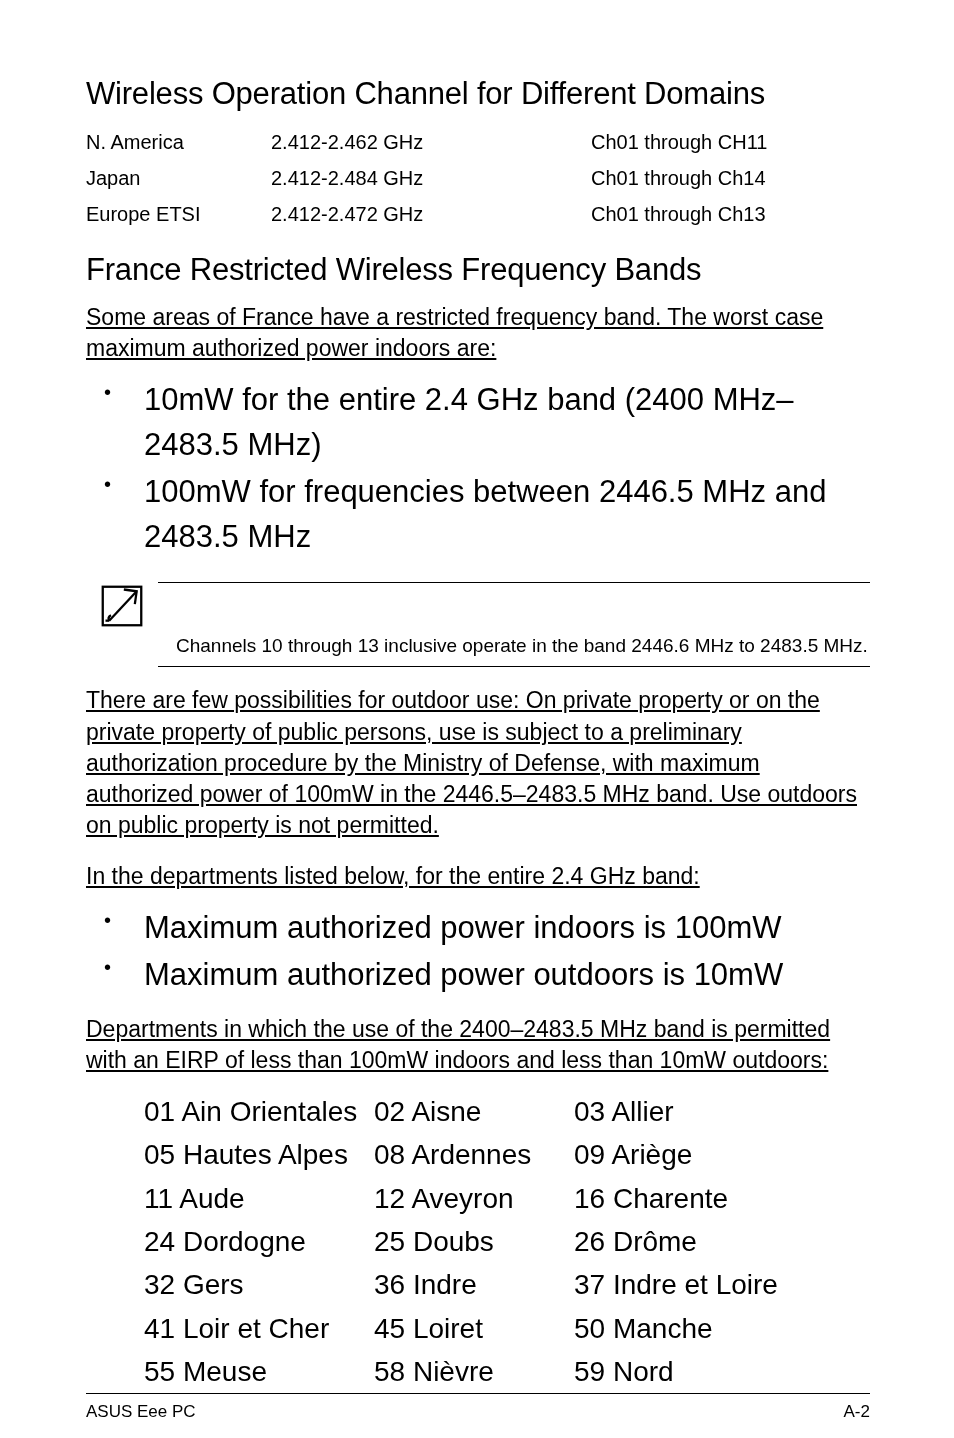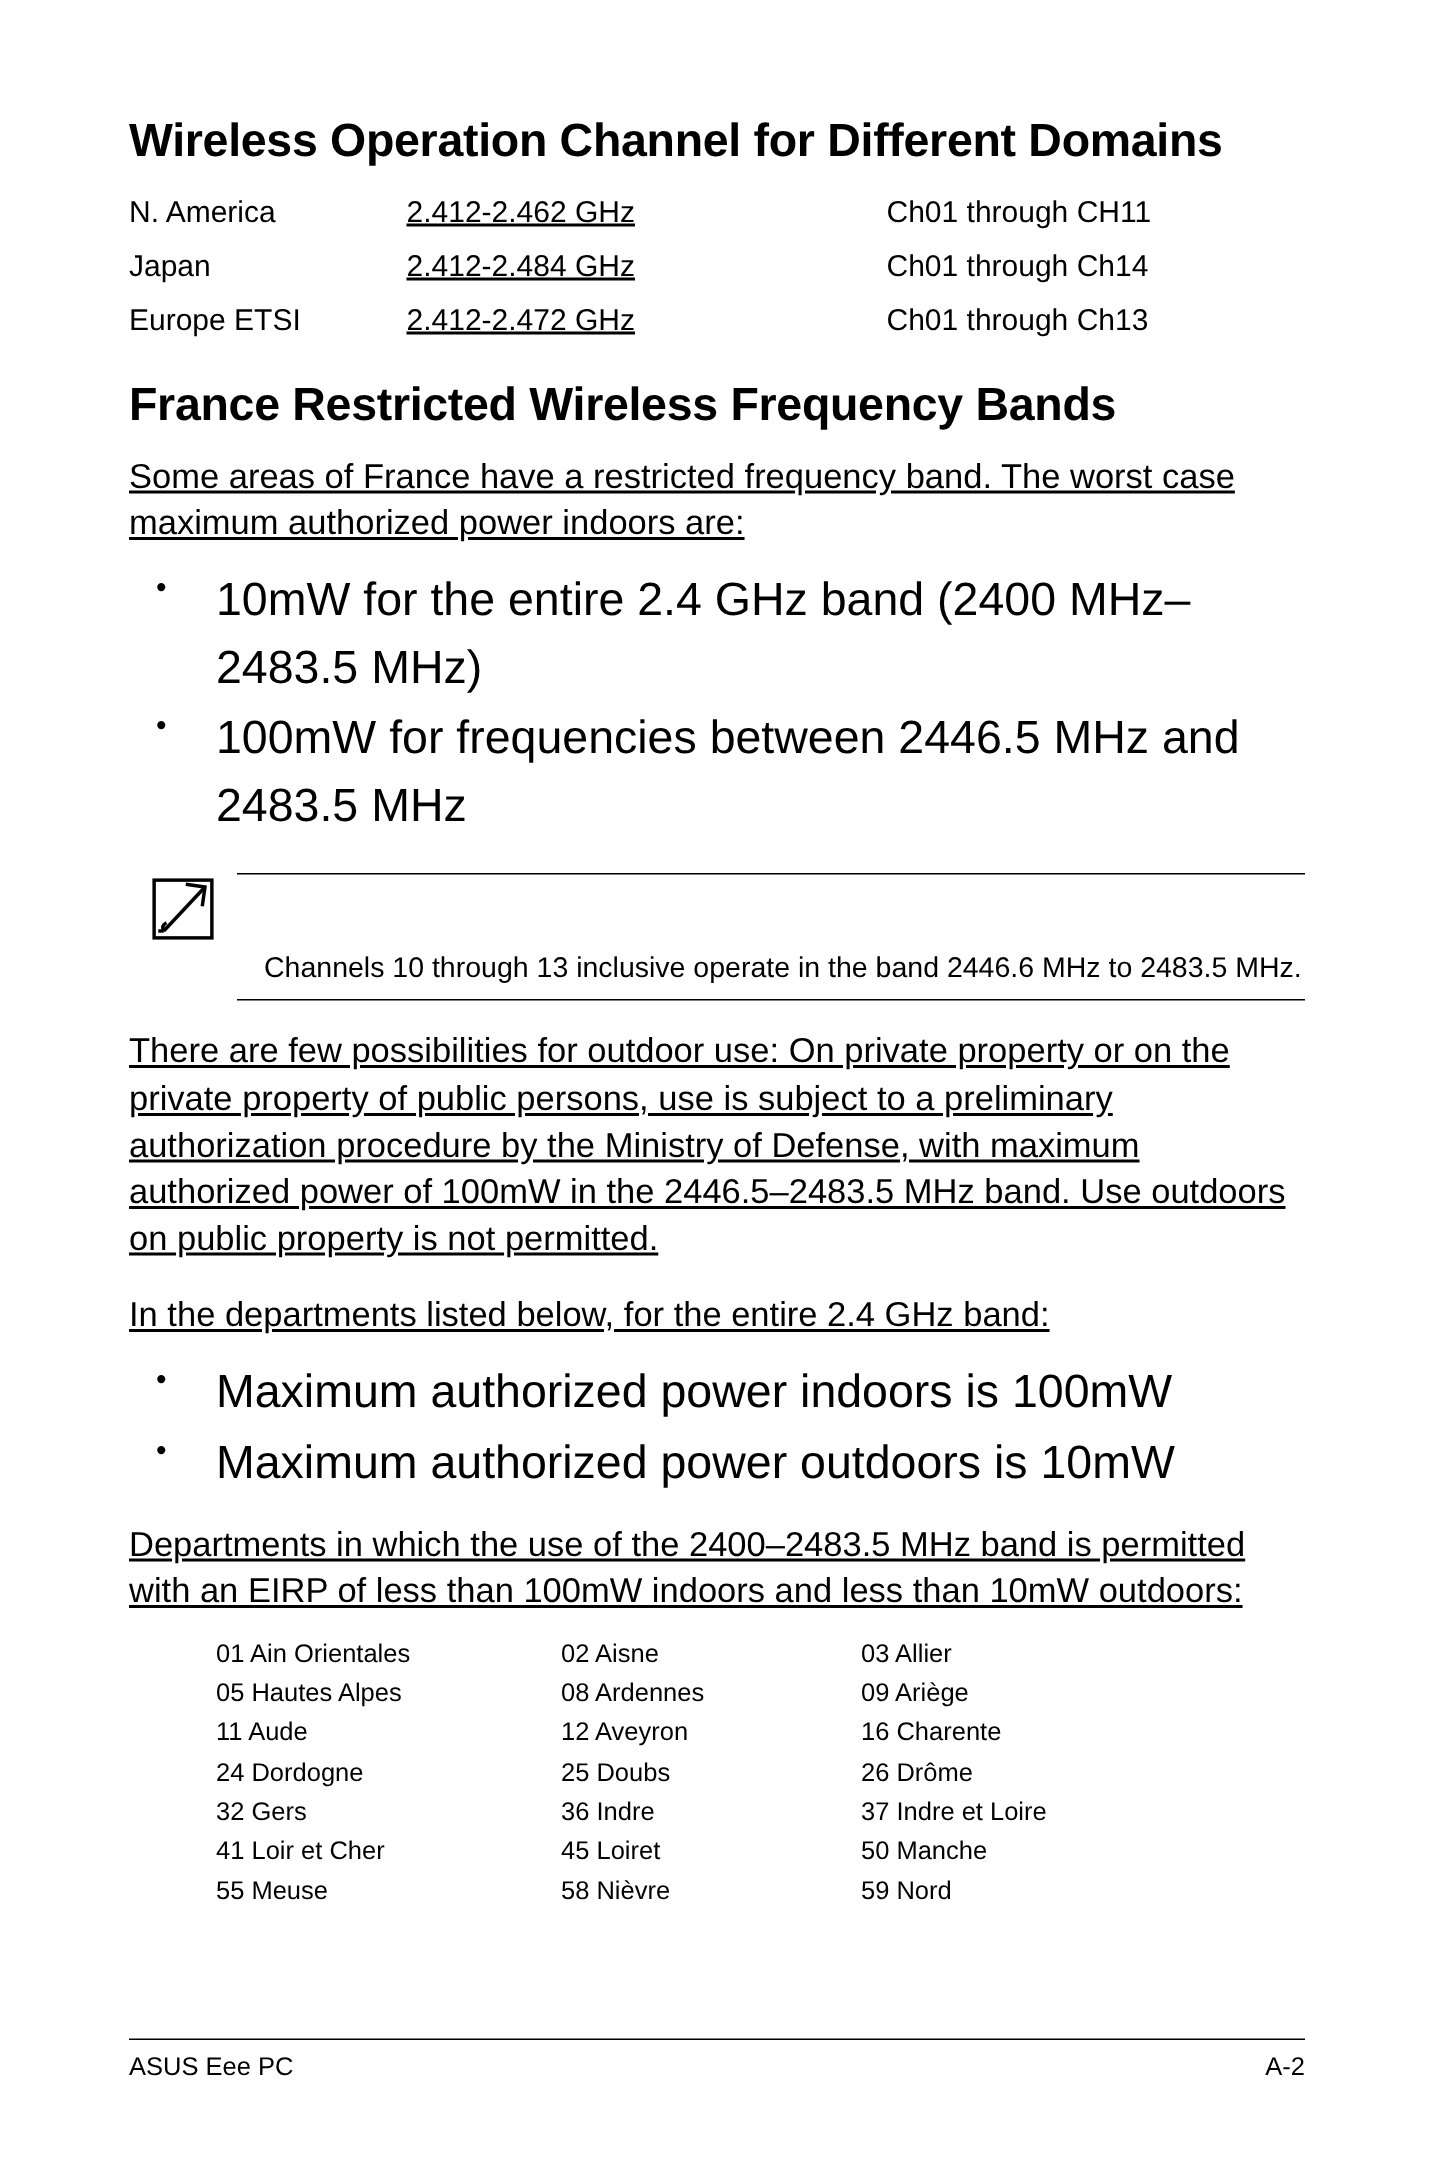--- a/index.html
+++ b/index.html
@@ -11,32 +11,32 @@
       background: #fff;
     }
     .page {
       padding: 76px 84px 50px 86px;
       display: flex;
       flex-direction: column;
       height: 100%;
     }
     h2.section-title {
       font-size: 31px;
-      font-weight: 700;
+      font-weight: 400;
       margin-bottom: 14px;
       letter-spacing: -0.2px;
     }
     .freq-row {
       display: flex;
       font-size: 20px;
       line-height: 1.6;
       margin-bottom: 4px;
     }
     .freq-col1 { width: 185px; }
-    .freq-col2 { width: 320px; text-decoration: underline; }
+    .freq-col2 { width: 320px; }
     .freq-col3 { flex: 1; }
     .para {
       font-size: 23px;
       line-height: 1.35;
       margin-bottom: 14px;
       text-decoration: underline;
     }
     ul.bullets {
       list-style: none;
       margin-bottom: 14px;
@@ -73,21 +73,21 @@
       padding: 10px 0 8px 18px;
       margin-left: 4px;
     }
     .note-text {
       font-size: 19px;
       line-height: 1.35;
       margin-top: 40px;
     }
     .dept-table {
       margin-left: 58px;
-      font-size: 17px;
+      font-size: 28px;
       line-height: 1.55;
     }
     .dept-row { display: flex; }
     .dept-col1 { width: 230px; }
     .dept-col2 { width: 200px; }
     .dept-col3 { width: 210px; }
     .spacer { flex: 1; }
     .footer {
       border-top: 1.5px solid #000;
       padding-top: 8px;

